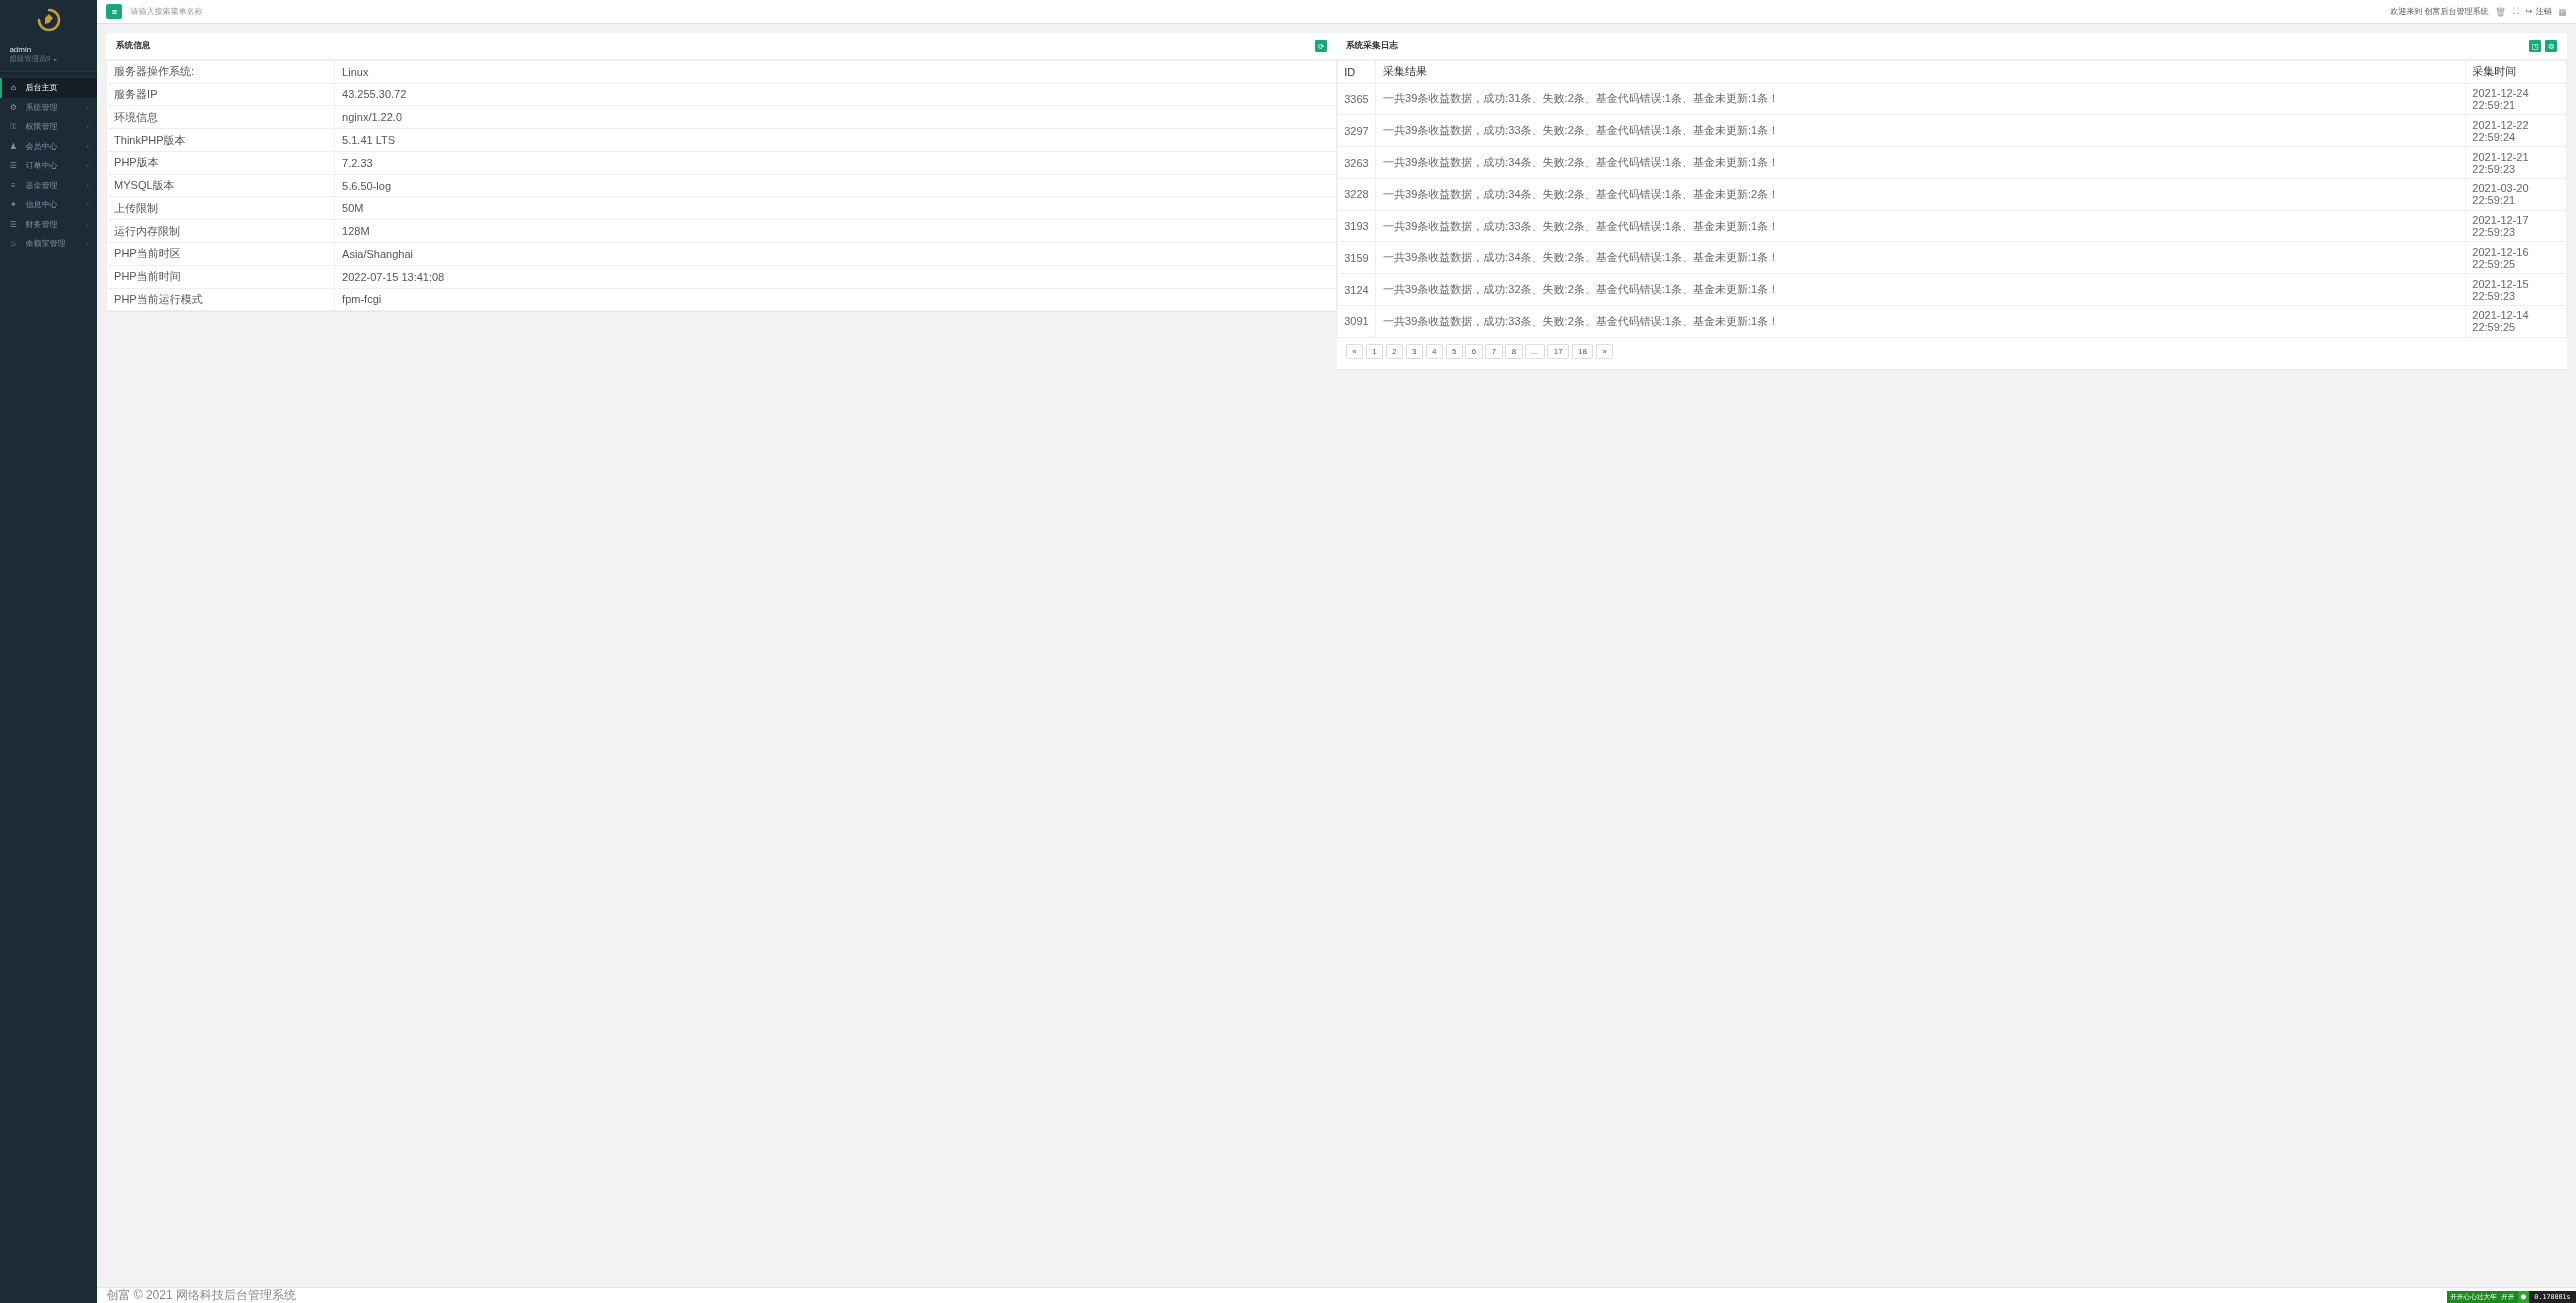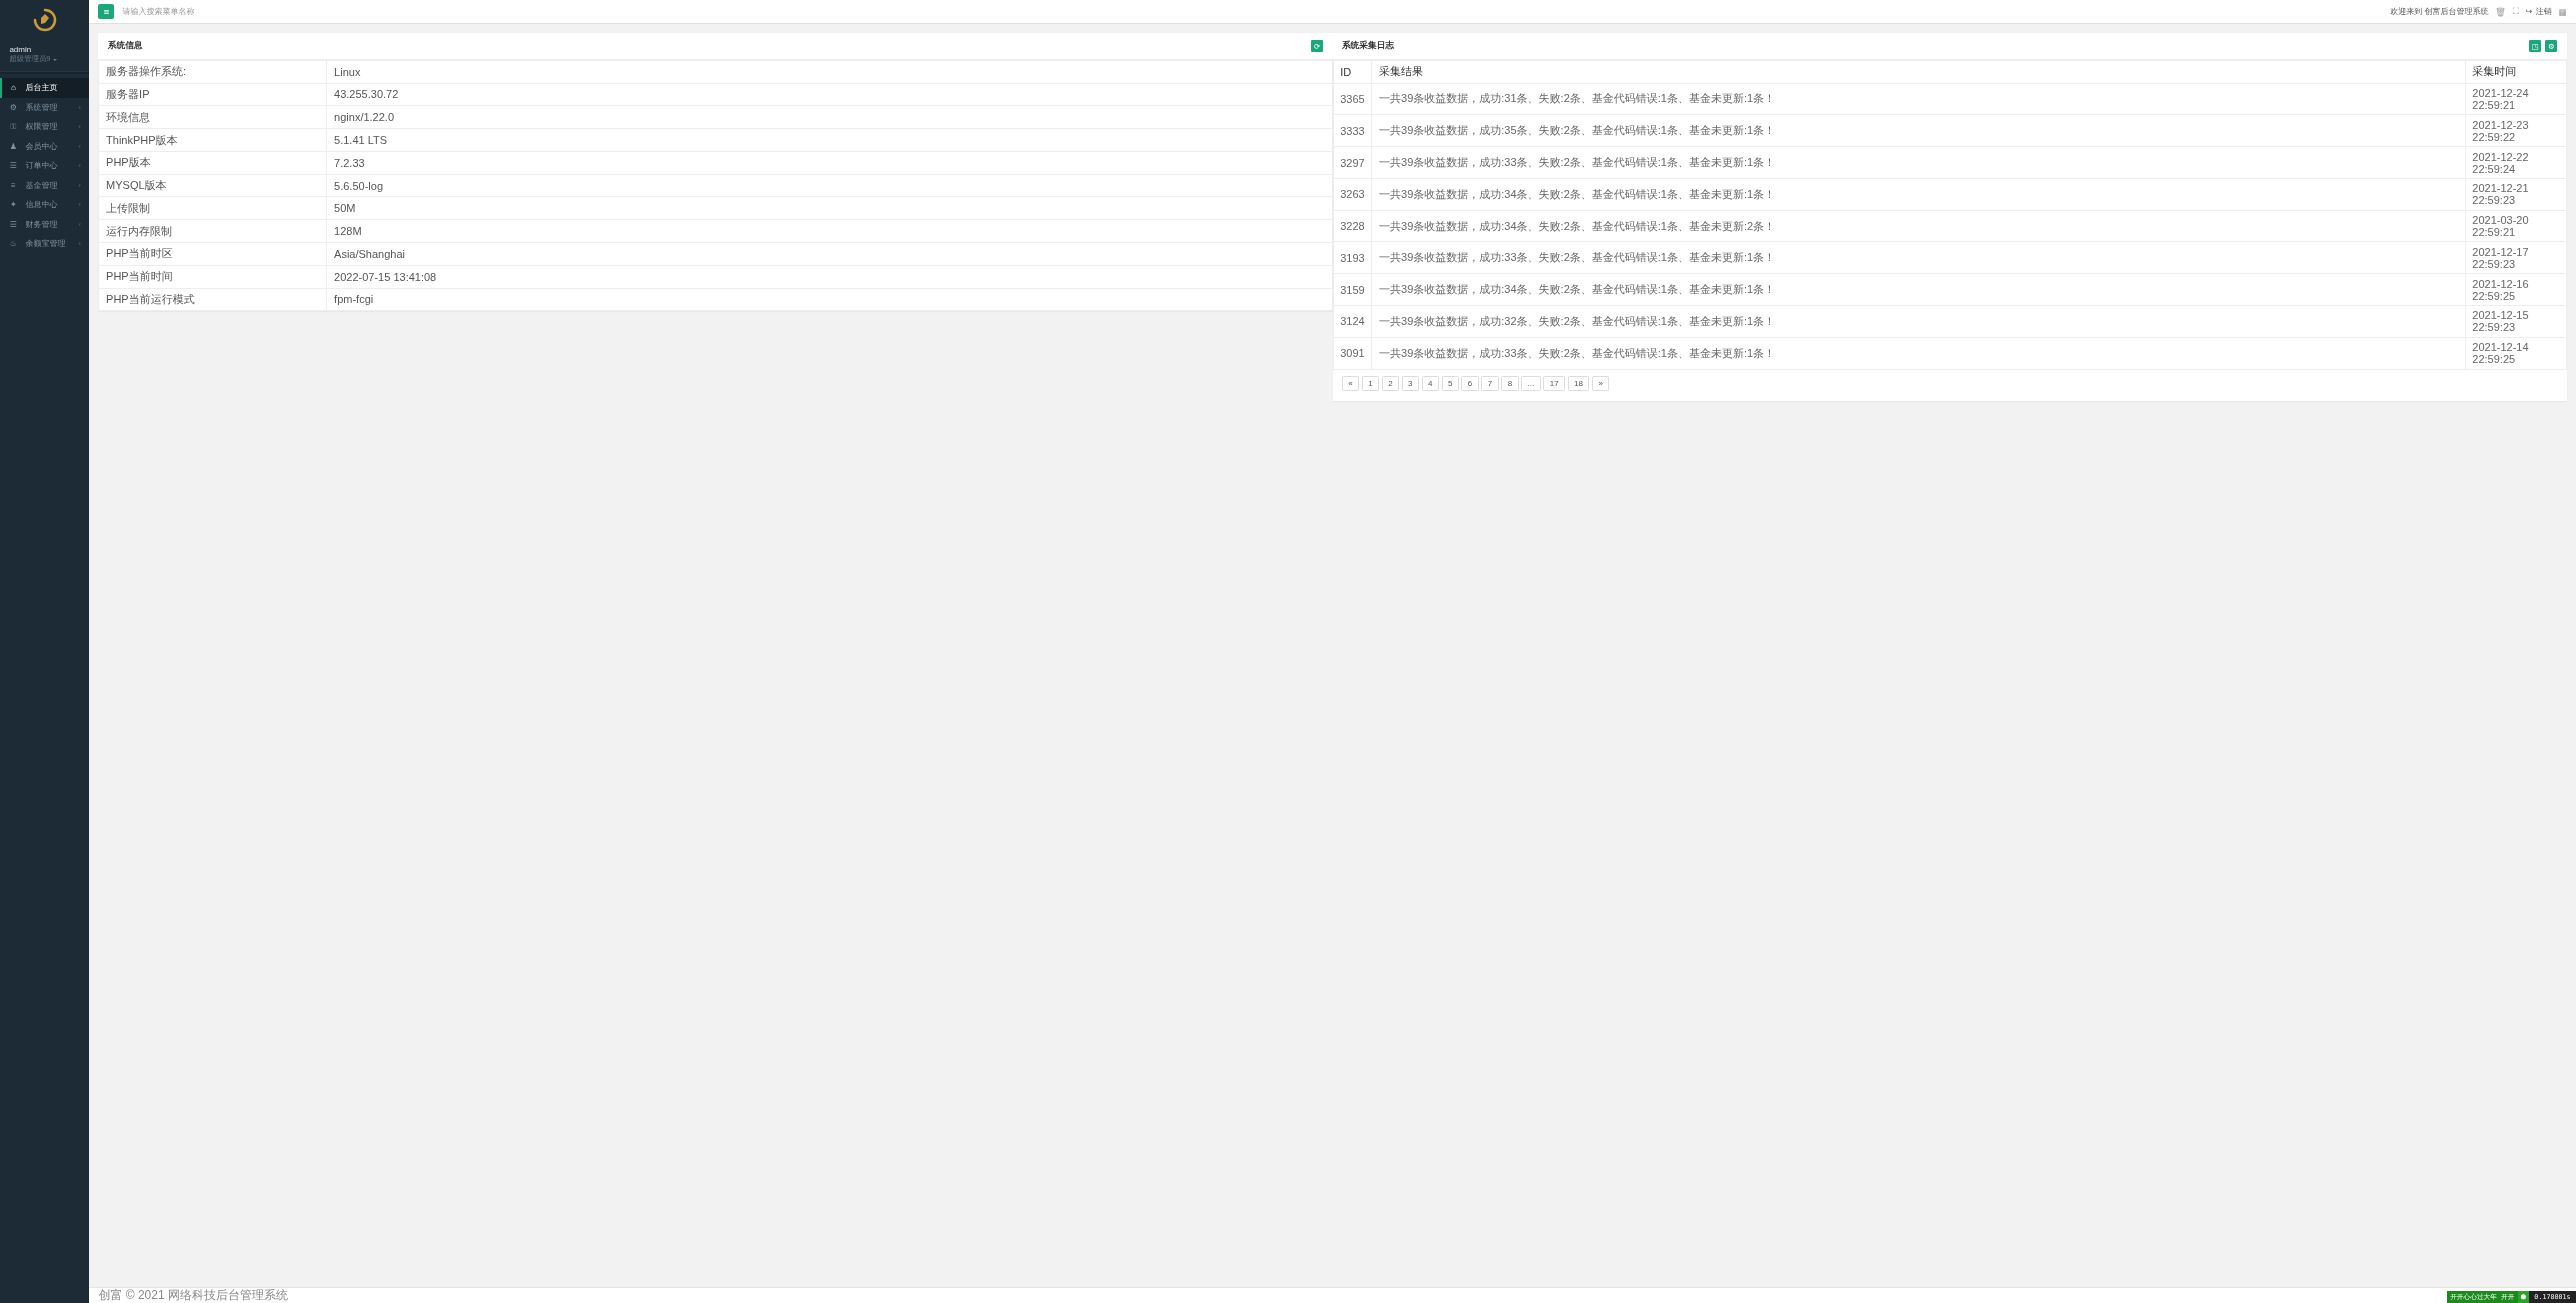--- a/index.html
+++ b/index.html
@@ -5,21 +5,21 @@
     * { margin: 0; padding: 0; box-sizing: border-box; }
     body {
       font-family: "Microsoft YaHei", "Helvetica Neue", Helvetica, Arial, sans-serif;
       font-size: 8.7px;
       color: #333;
       background: #f2f2f2;
       overflow: hidden;
     }
     .layout { display: flex; width: 100vw; height: 100vh; }
     .sidebar {
-      width: 89px;
+      width: 97px;
       background: #1c2b36;
       color: #8a97a2;
       display: flex;
       flex-direction: column;
       flex-shrink: 0;
     }
     .logo-box {
       height: 40px;
       display: flex;
       align-items: center;
@@ -393,25 +393,20 @@
                 <th style="width:101px">采集时间</th>
               </tr>
             </thead>
             <tbody id="log-body">
                 <tr>
                   <td>3365</td>
     <td>一共39条收益数据，成功:31条、失败:2条、基金代码错误:1条、基金未更新:1条！</td>
     <td>2021-12-24 22:59:21</td>
                 </tr>
                 <tr>
-                  <td>3333</td>
-    <td>一共39条收益数据，成功:35条、失败:2条、基金代码错误:1条、基金未更新:1条！</td>
-    <td>2021-12-23 22:59:22</td>
-                </tr>
-                <tr>
                   <td>3297</td>
     <td>一共39条收益数据，成功:33条、失败:2条、基金代码错误:1条、基金未更新:1条！</td>
     <td>2021-12-22 22:59:24</td>
                 </tr>
                 <tr>
                   <td>3263</td>
     <td>一共39条收益数据，成功:34条、失败:2条、基金代码错误:1条、基金未更新:1条！</td>
     <td>2021-12-21 22:59:23</td>
                 </tr>
                 <tr>

